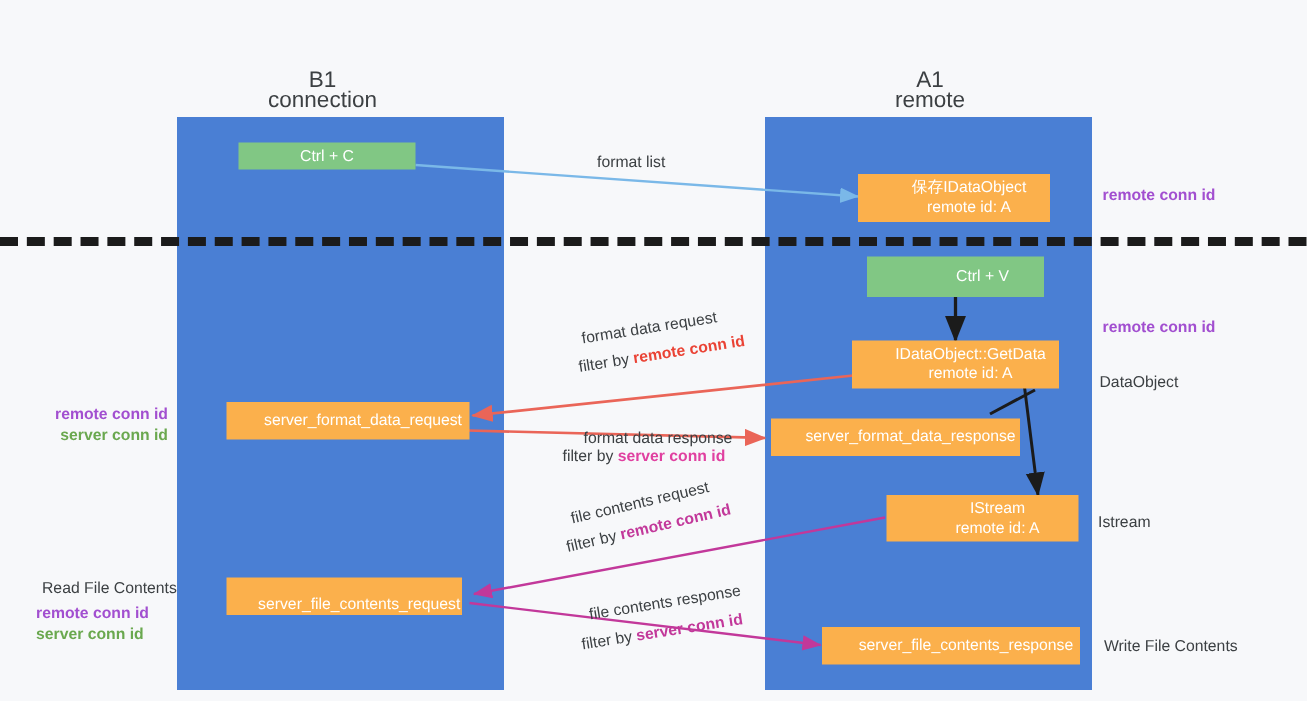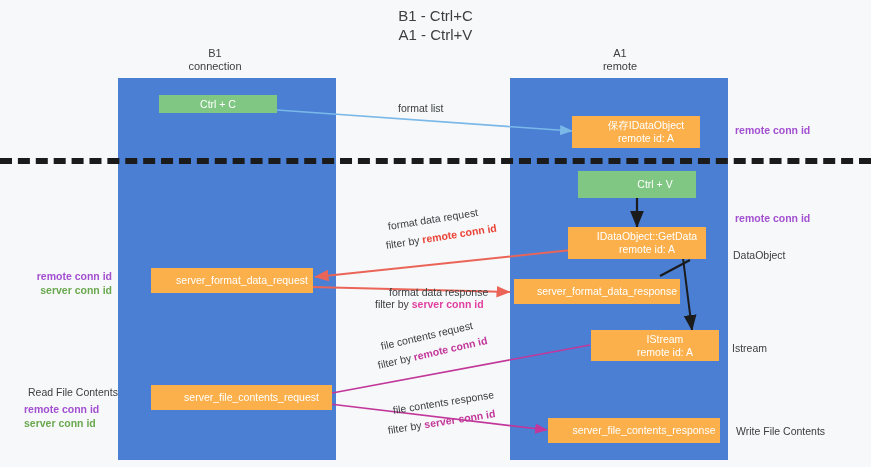--- a/index.html
+++ b/index.html
@@ -15,21 +15,21 @@
   .abs{position:absolute;}
 
   
   .title{
     left:0;top:6px;width:871px;text-align:center;
     font-size:15px;line-height:19px;color:#3c4043;
   }
 
   
   .lane-head{
-    text-align:center;font-size:11px;line-height:13px;color:#3c4043;
+    text-align:center;font-size:15px;line-height:13px;color:#3c4043;
   }
 
   
   .lane{background:#4a7fd4;}
 
   
   .divider{
     left:0;top:158px;width:871px;height:0;
     border-top:6px dashed #1b1b1b;
   }
@@ -64,24 +64,20 @@
   .side .plain{color:#3c4043;}
 
   svg.overlay{position:absolute;left:0;top:0;width:871px;height:467px;
     pointer-events:none;overflow:visible;}
 </style>
 </head>
 <body>
 
 <div id="stage">
 
-  <div class="abs title">
-    <div>B1 - Ctrl+C</div>
-    <div>A1 - Ctrl+V</div>
-  </div>
 
   <div class="abs lane-head" style="left:155px;top:47px;width:120px;">
     <div>B1</div>
     <div>connection</div>
   </div>
   <div class="abs lane-head" style="left:560px;top:47px;width:120px;">
     <div>A1</div>
     <div>remote</div>
   </div>
 
@@ -147,21 +143,21 @@
 
   <div class="abs node orange" style="left:514px;top:279px;width:166px;height:25px;">
     <span>server_format_data_response</span>
   </div>
 
   <div class="abs node orange" style="left:591px;top:330px;width:128px;height:31px;">
     <span>IStream</span>
     <span class="l2">remote id: A</span>
   </div>
 
-  <div class="abs node orange" style="left:151px;top:385px;width:181px;height:25px;">
+  <div class="abs node orange" style="left:151px;top:385px;width:157px;height:25px;justify-content:flex-end;">
     <span>server_file_contents_request</span>
   </div>
 
   <div class="abs node orange" style="left:548px;top:418px;width:172px;height:25px;">
     <span>server_file_contents_response</span>
   </div>
 
   <div class="abs elabel" style="left:398px;top:102px;">
     <span>format list</span>
   </div>

